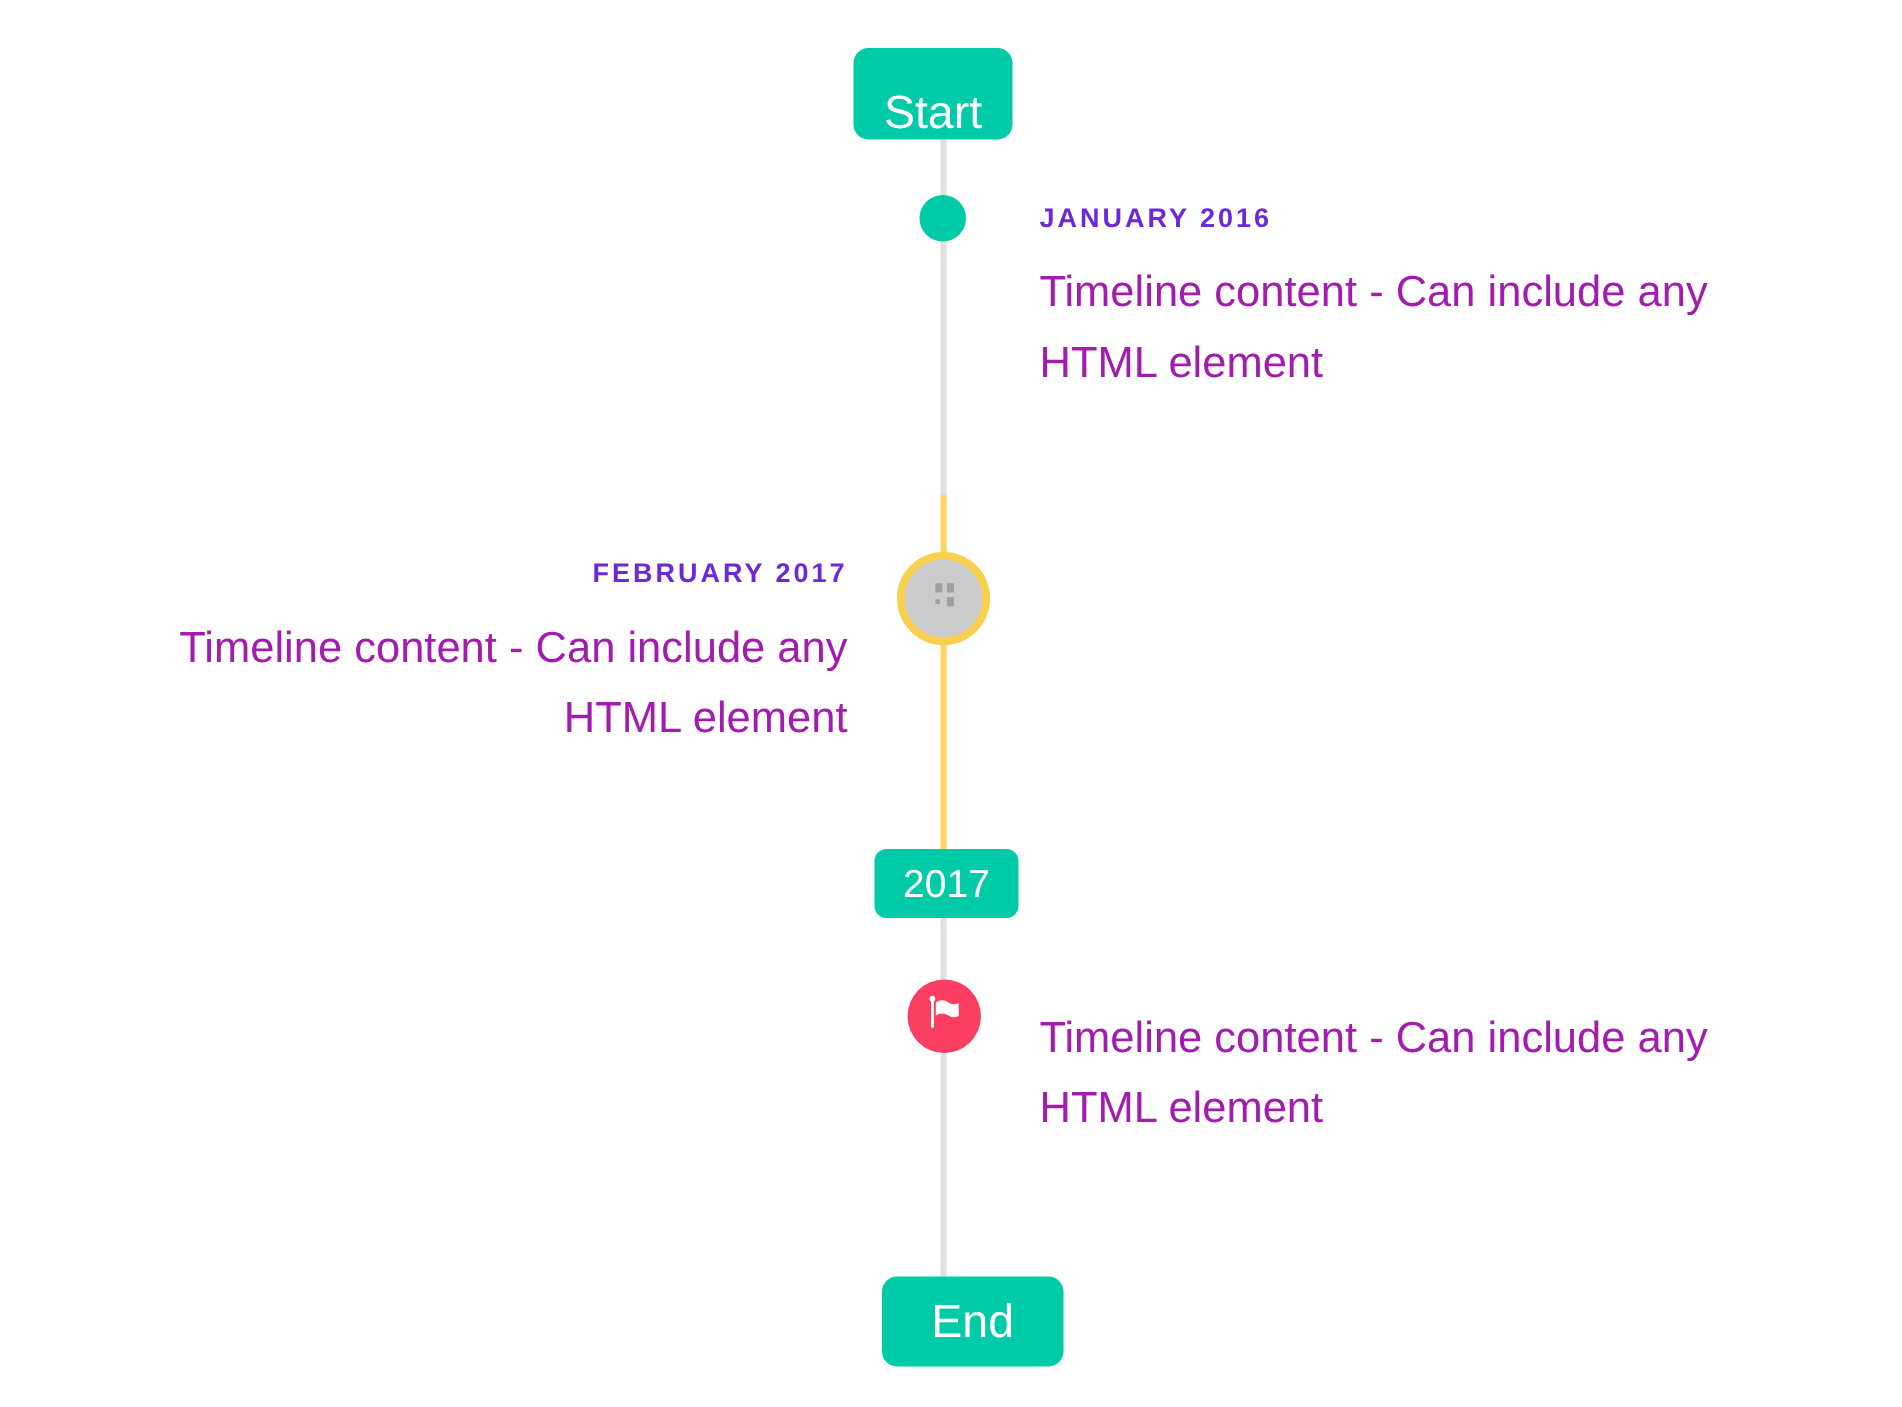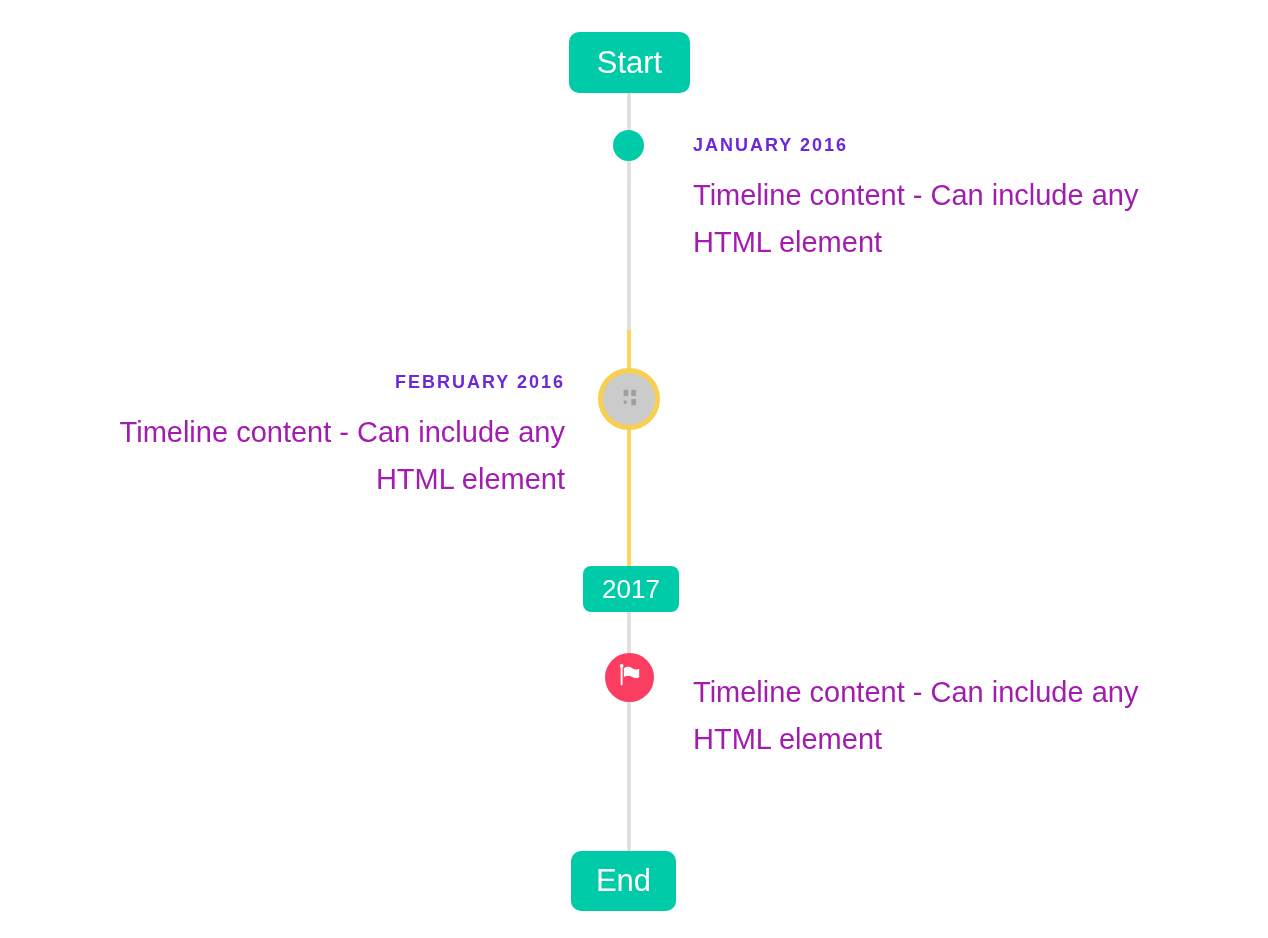--- a/index.html
+++ b/index.html
@@ -24,23 +24,23 @@
   
   .badge {
     position: absolute;
     background: #00cba9;
     color: #ffffff;
     display: flex;
     align-items: center;
     justify-content: center;
     box-sizing: border-box;
   }
-  .badge-start { left: 569px; top: 32px;  width: 121px; height: 61px; border-radius: 10px; font-size: 31px; }
+  .badge-start { left: 569px; top: 32px;  width: 106px; height: 61px; border-radius: 10px; font-size: 31px; align-items: flex-end; }
   .badge-year  { left: 583px; top: 566px; width: 96px;  height: 46px; border-radius: 8px;  font-size: 26px; }
-  .badge-end   { left: 571px; top: 851px; width: 105px; height: 60px; border-radius: 10px; font-size: 31px; }
+  .badge-end   { left: 588px; top: 851px; width: 121px; height: 60px; border-radius: 10px; font-size: 31px; }
 
   
   .marker-dot {
     position: absolute; left: 613px; top: 130px;
     width: 31px; height: 31px; border-radius: 50%;
     background: #00cba9;
   }
   .marker-image {
     position: absolute; left: 598px; top: 368px;
     width: 52px; height: 52px; border-radius: 50%;
@@ -99,21 +99,21 @@
     <span>
       <svg width="20" height="19" viewBox="0 0 13 12" fill="#9e9e9e" aria-hidden="true">
         <rect x="3" y="1" width="3" height="4"></rect>
         <rect x="8" y="1" width="3" height="4"></rect>
         <rect x="8" y="7" width="3" height="4"></rect>
         <rect x="3" y="8" width="2" height="2"></rect>
       </svg>
     </span>
   </div>
   <div class="item item-left item-feb">
-    <div class="item-title">FEBRUARY 2016</div>
+    <div class="item-title">FEBRUARY 2017</div>
     <div class="item-content">Timeline content - Can include any HTML element</div>
   </div>
 
   <div class="badge badge-year">
     <span>2017</span>
   </div>
 
   <div class="marker-flag">
     <span>
       <svg width="27" height="27" viewBox="0 0 24 24" fill="#ffffff" aria-hidden="true">

